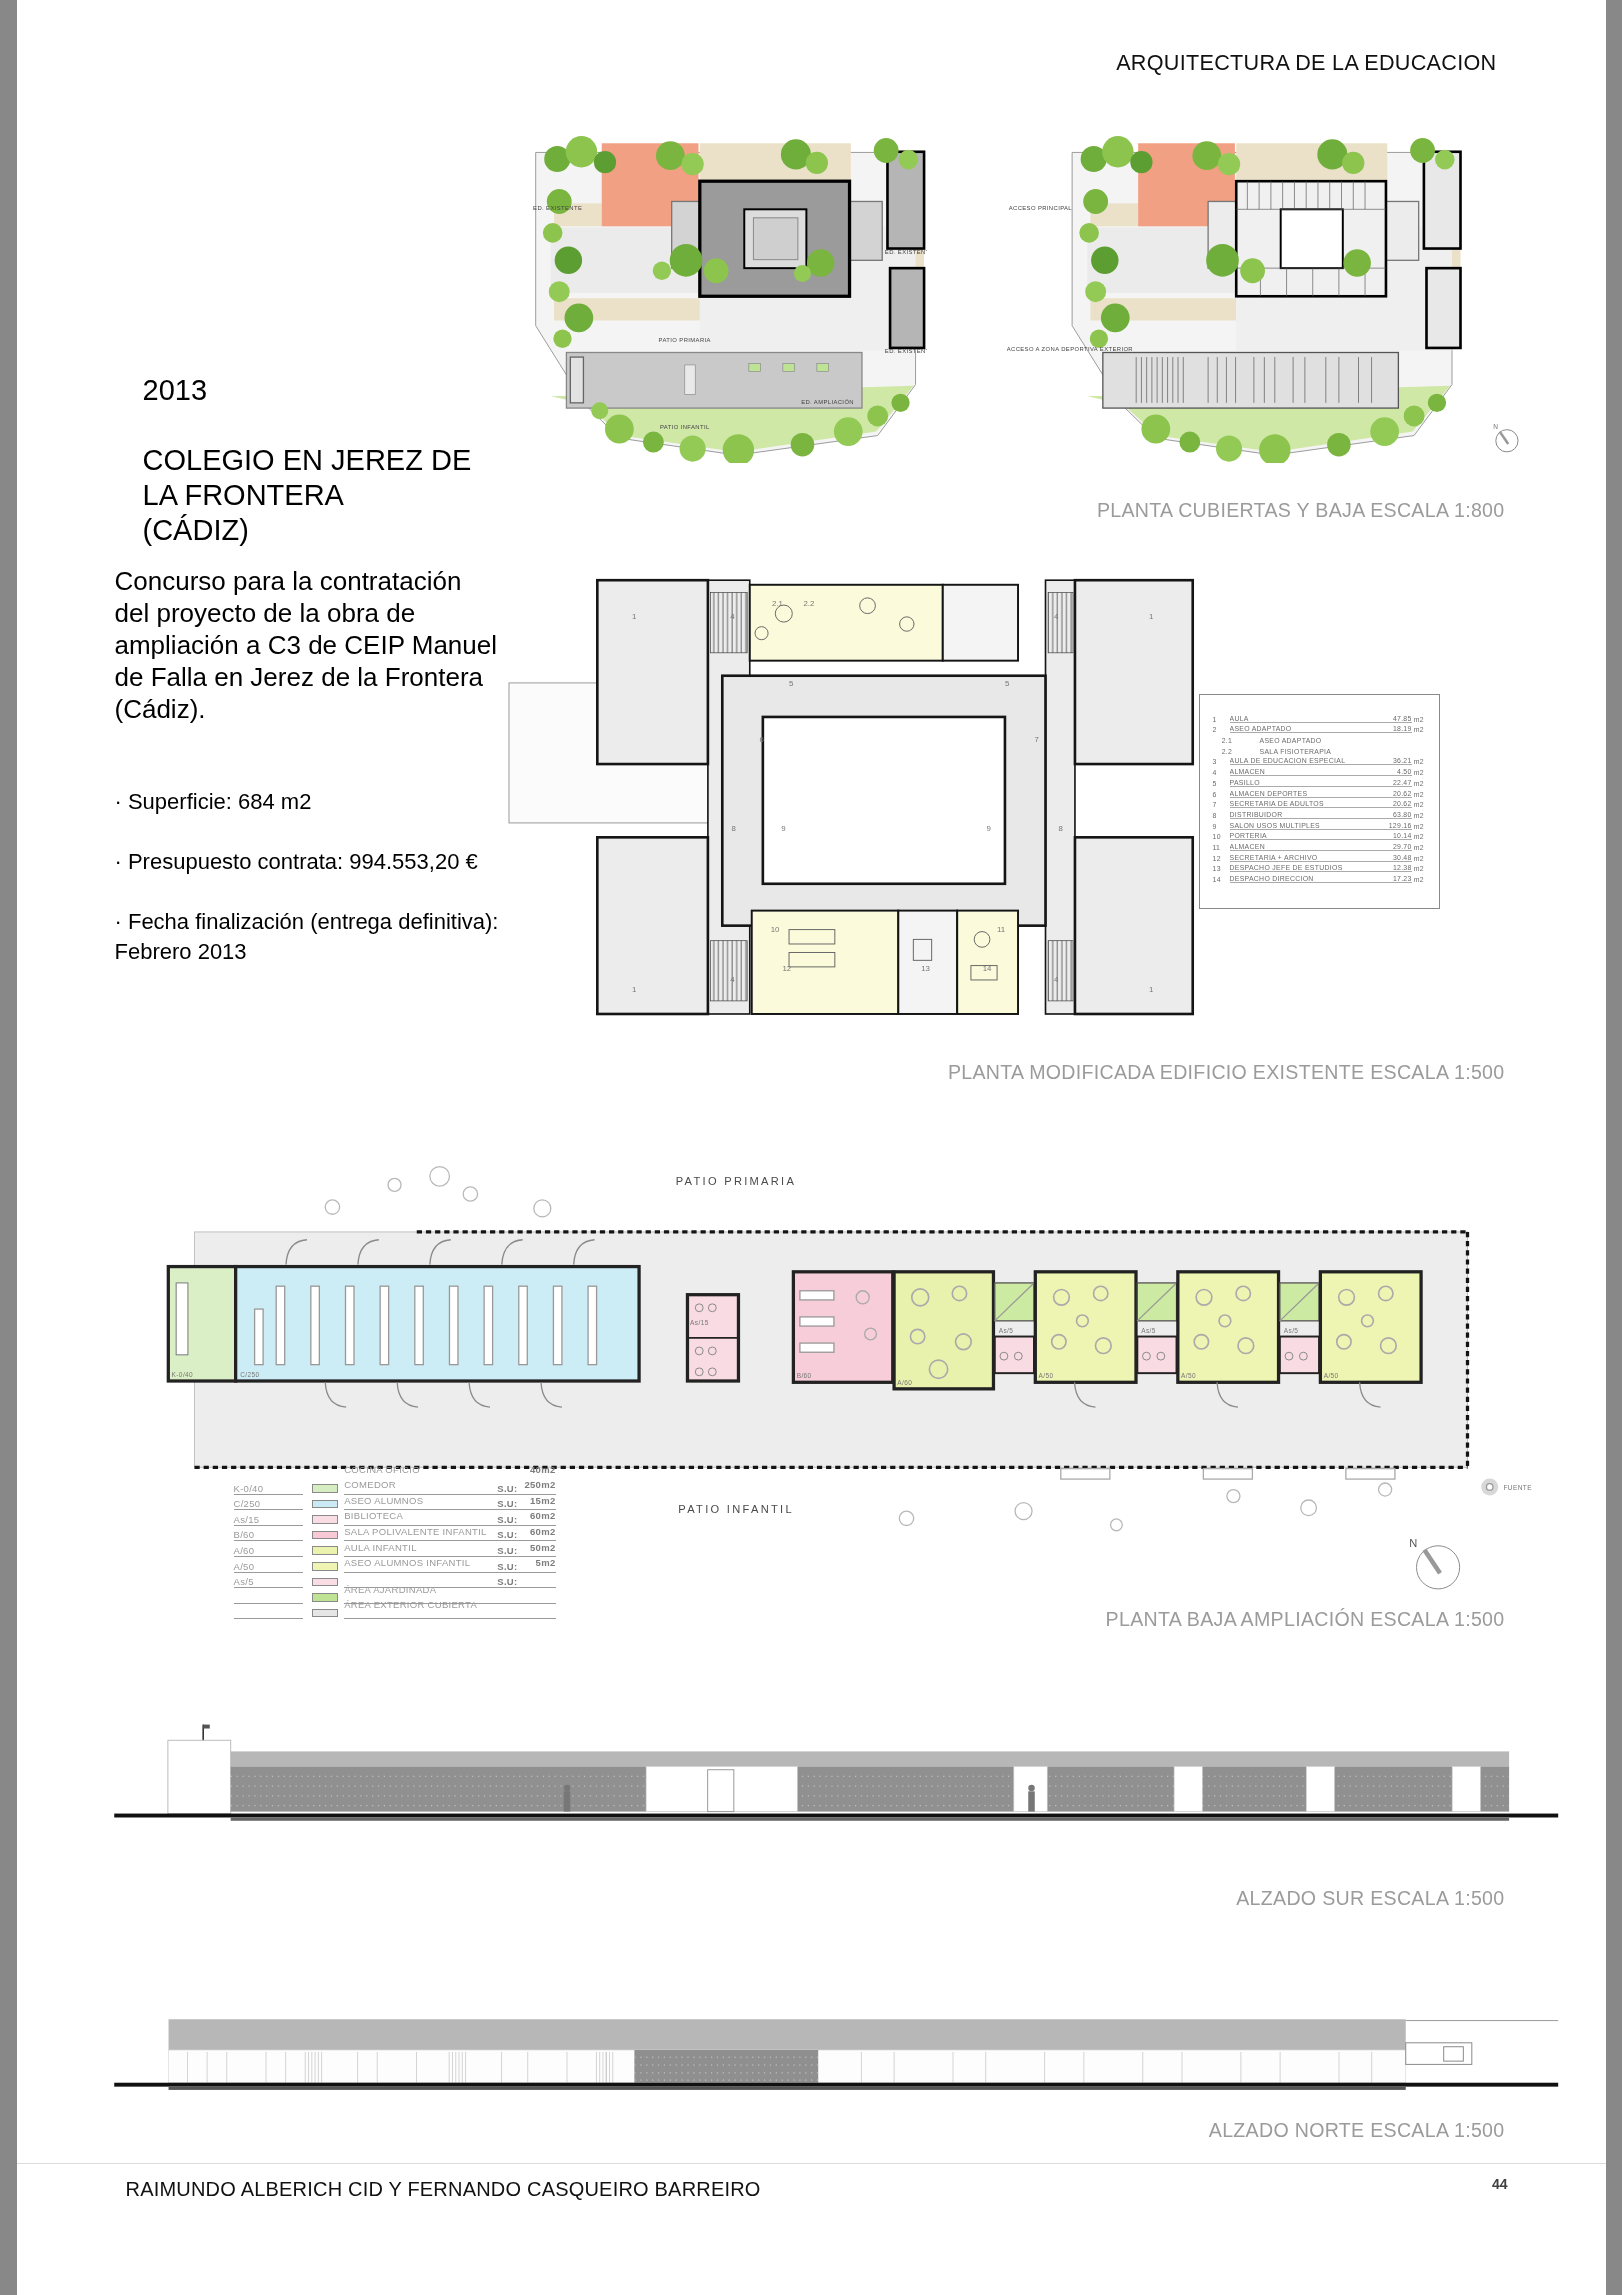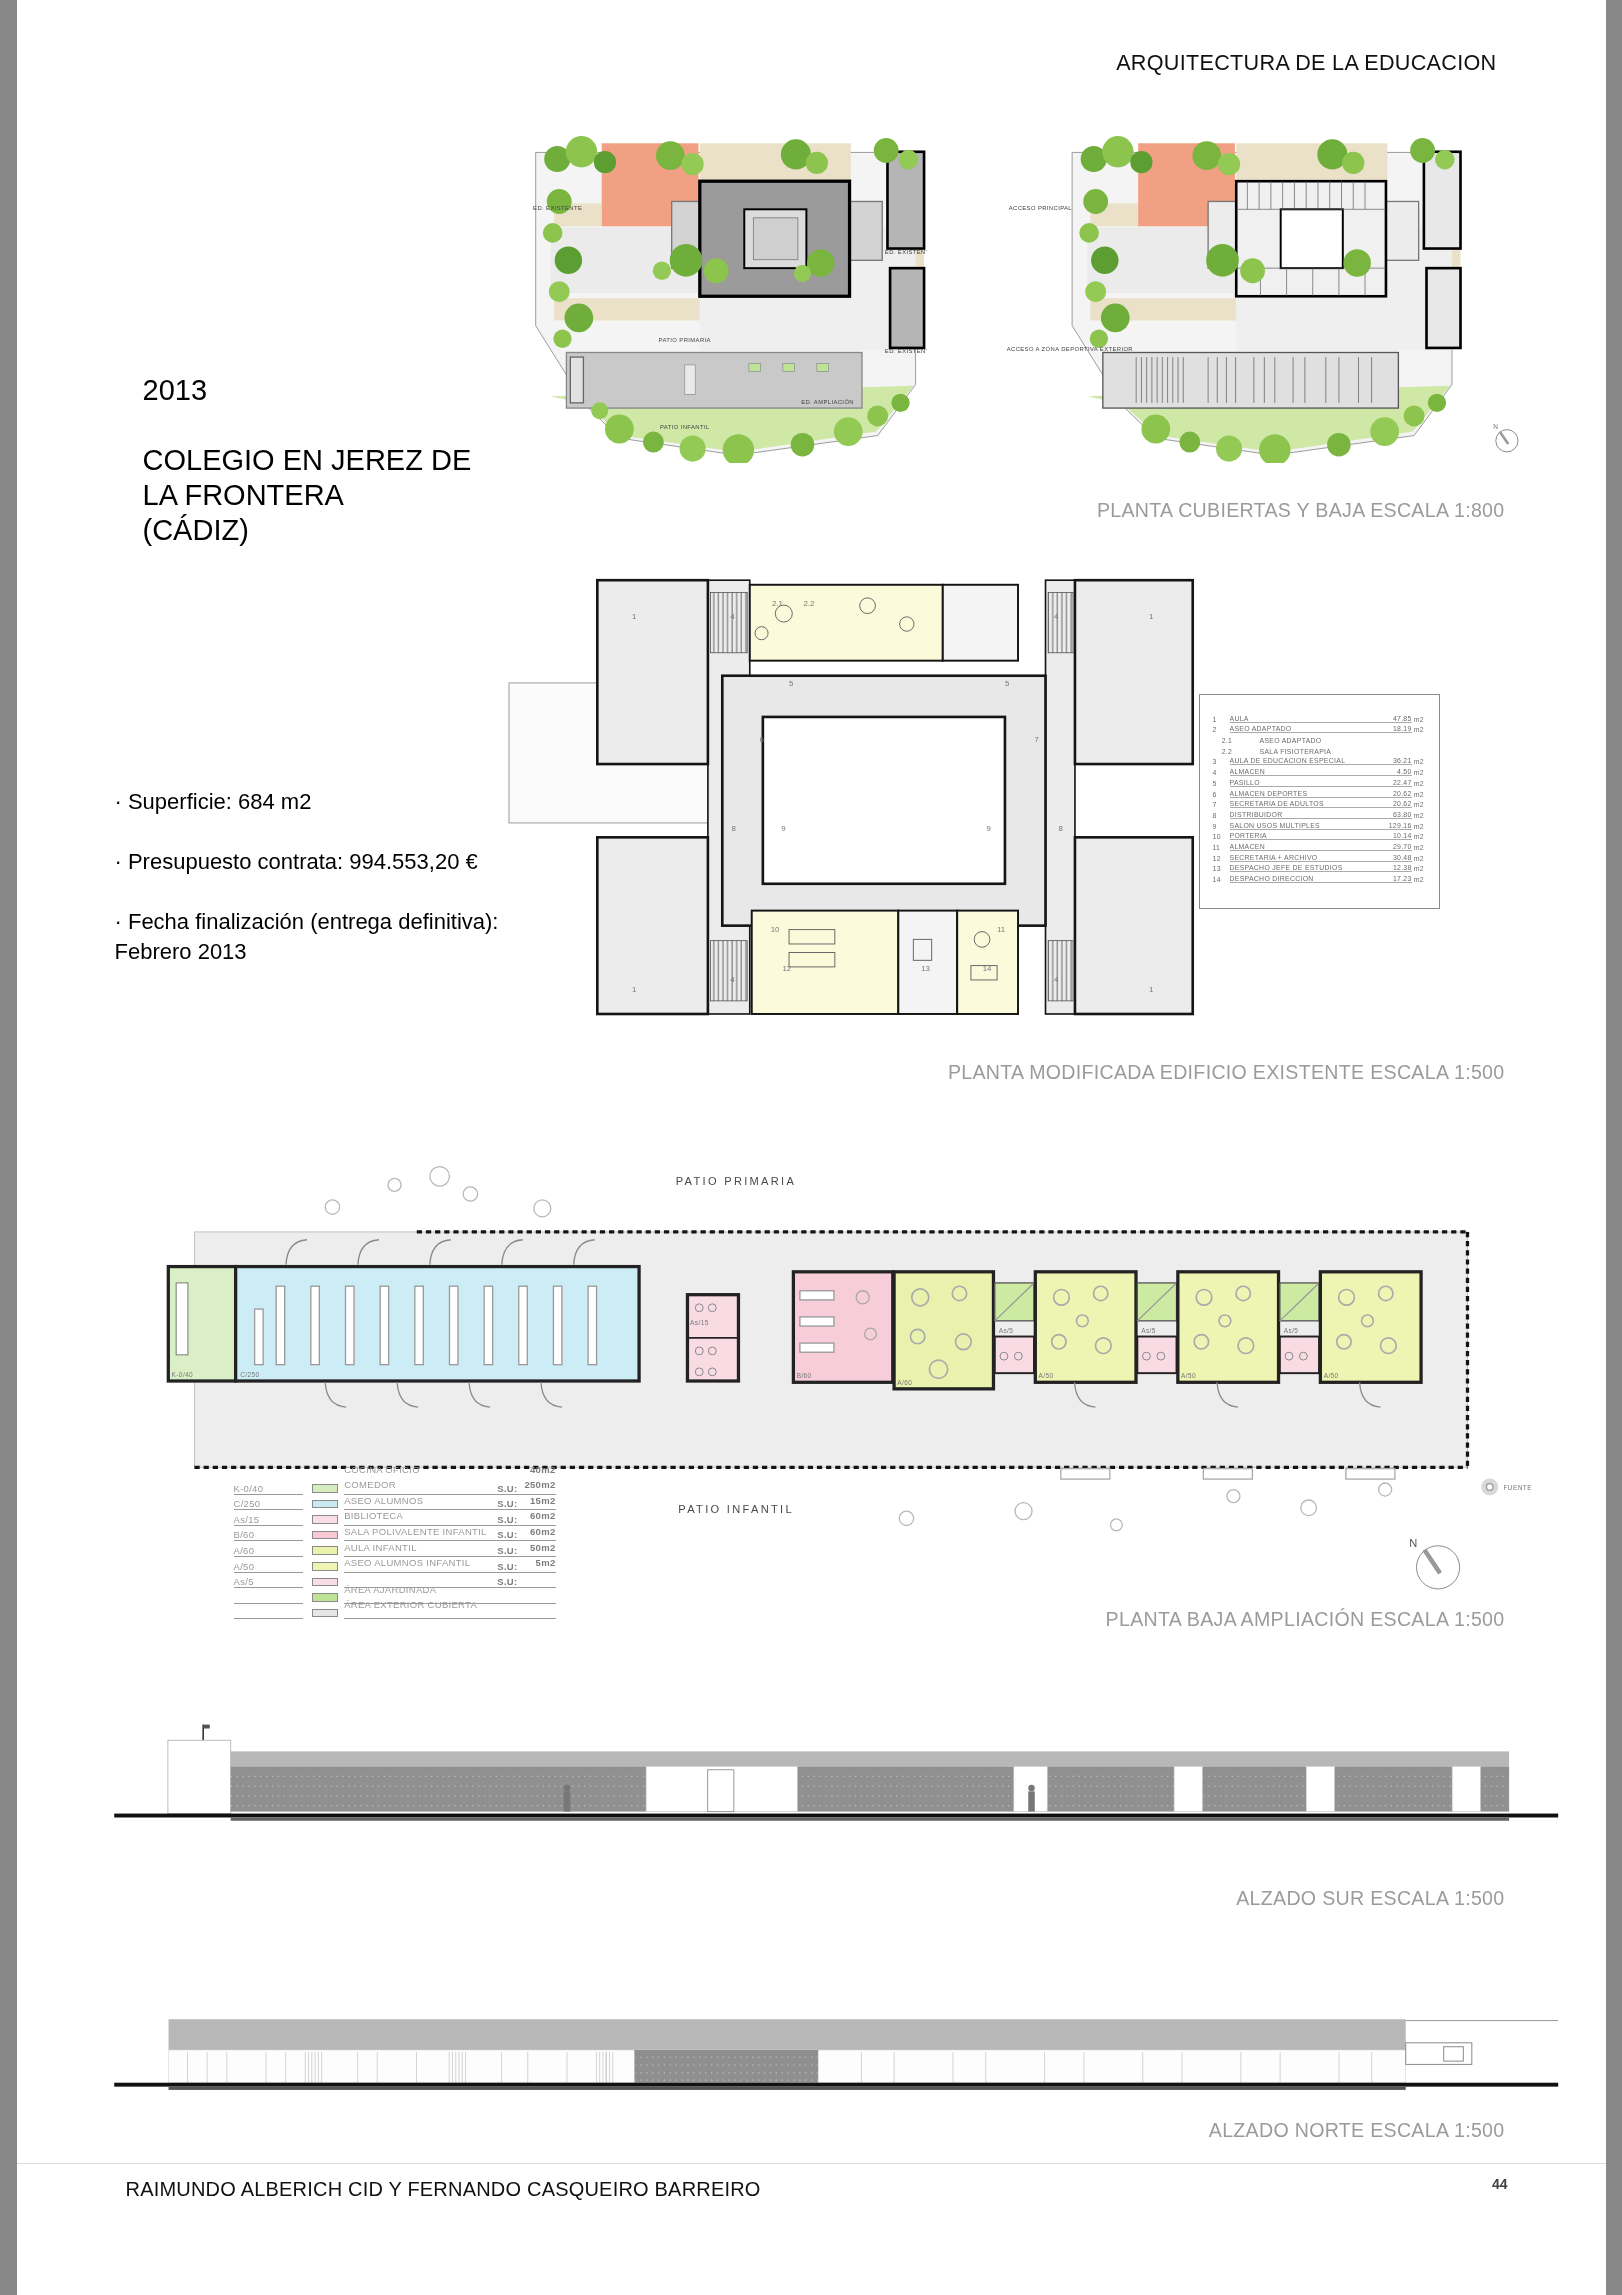--- a/index.html
+++ b/index.html
@@ -232,20 +232,21 @@
 
   <div class="caption" style="top:499px;">PLANTA CUBIERTAS Y BAJA ESCALA 1:800</div>
 
   <div class="abs title" style="left:98px;top:338px;width:406px;margin-left:28px;">
     <div>2013</div>
     <div>COLEGIO EN JEREZ DE
 LA FRONTERA
 (CÁDIZ)</div>
   </div>
 
+  <div class="abs para" style="left:98px;top:565px;width:386px;">Concurso para la contratación del proyecto de la obra de ampliación a C3 de CEIP Manuel de Falla en Jerez de la Frontera (Cádiz).</div>
 
   <div class="abs" style="left:98px;top:787px;width:419px;">
     <div class="detail">· Superficie: 684 m2</div>
     <div class="detail">· Presupuesto contrata: 994.553,20 €</div>
     <div class="detail">· Fecha finalización (entrega definitiva): Febrero 2013</div>
   </div>
 
   <svg class="abs" style="left:484px;top:573px;" width="949" height="458" viewBox="0 0 1450 700">
     <defs>
       <pattern id="stairs" width="7" height="12" patternUnits="userSpaceOnUse">

